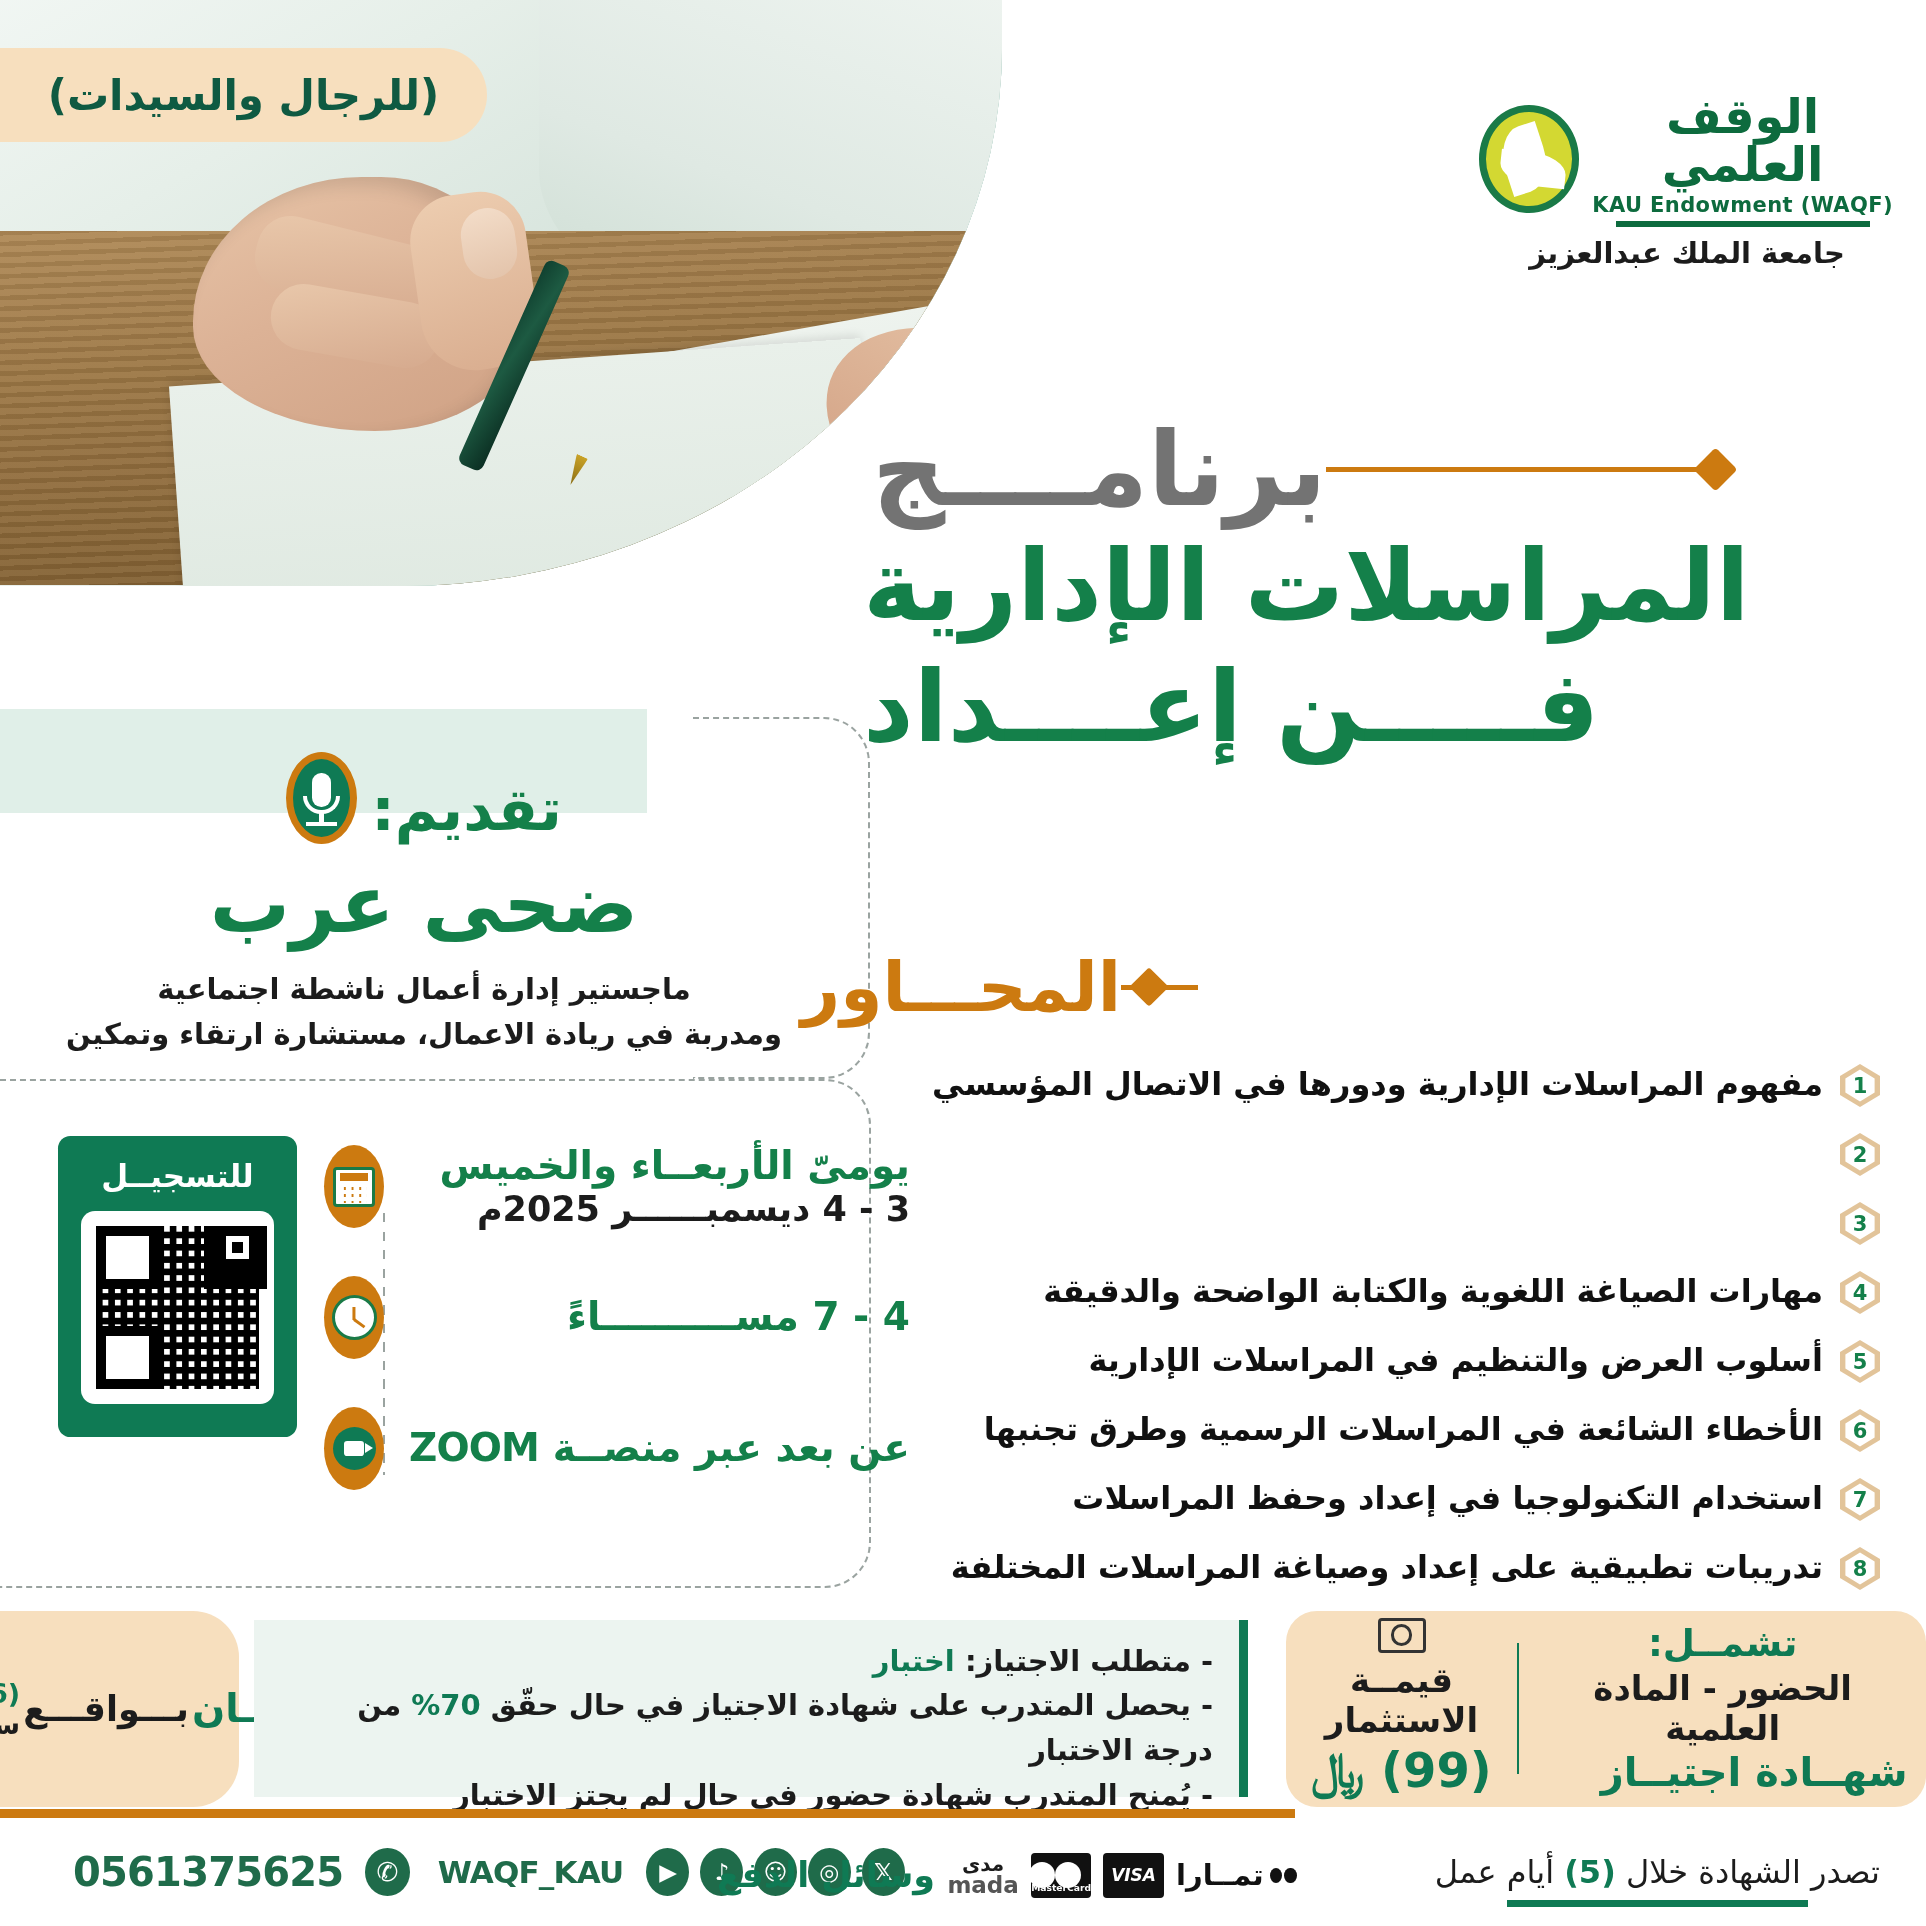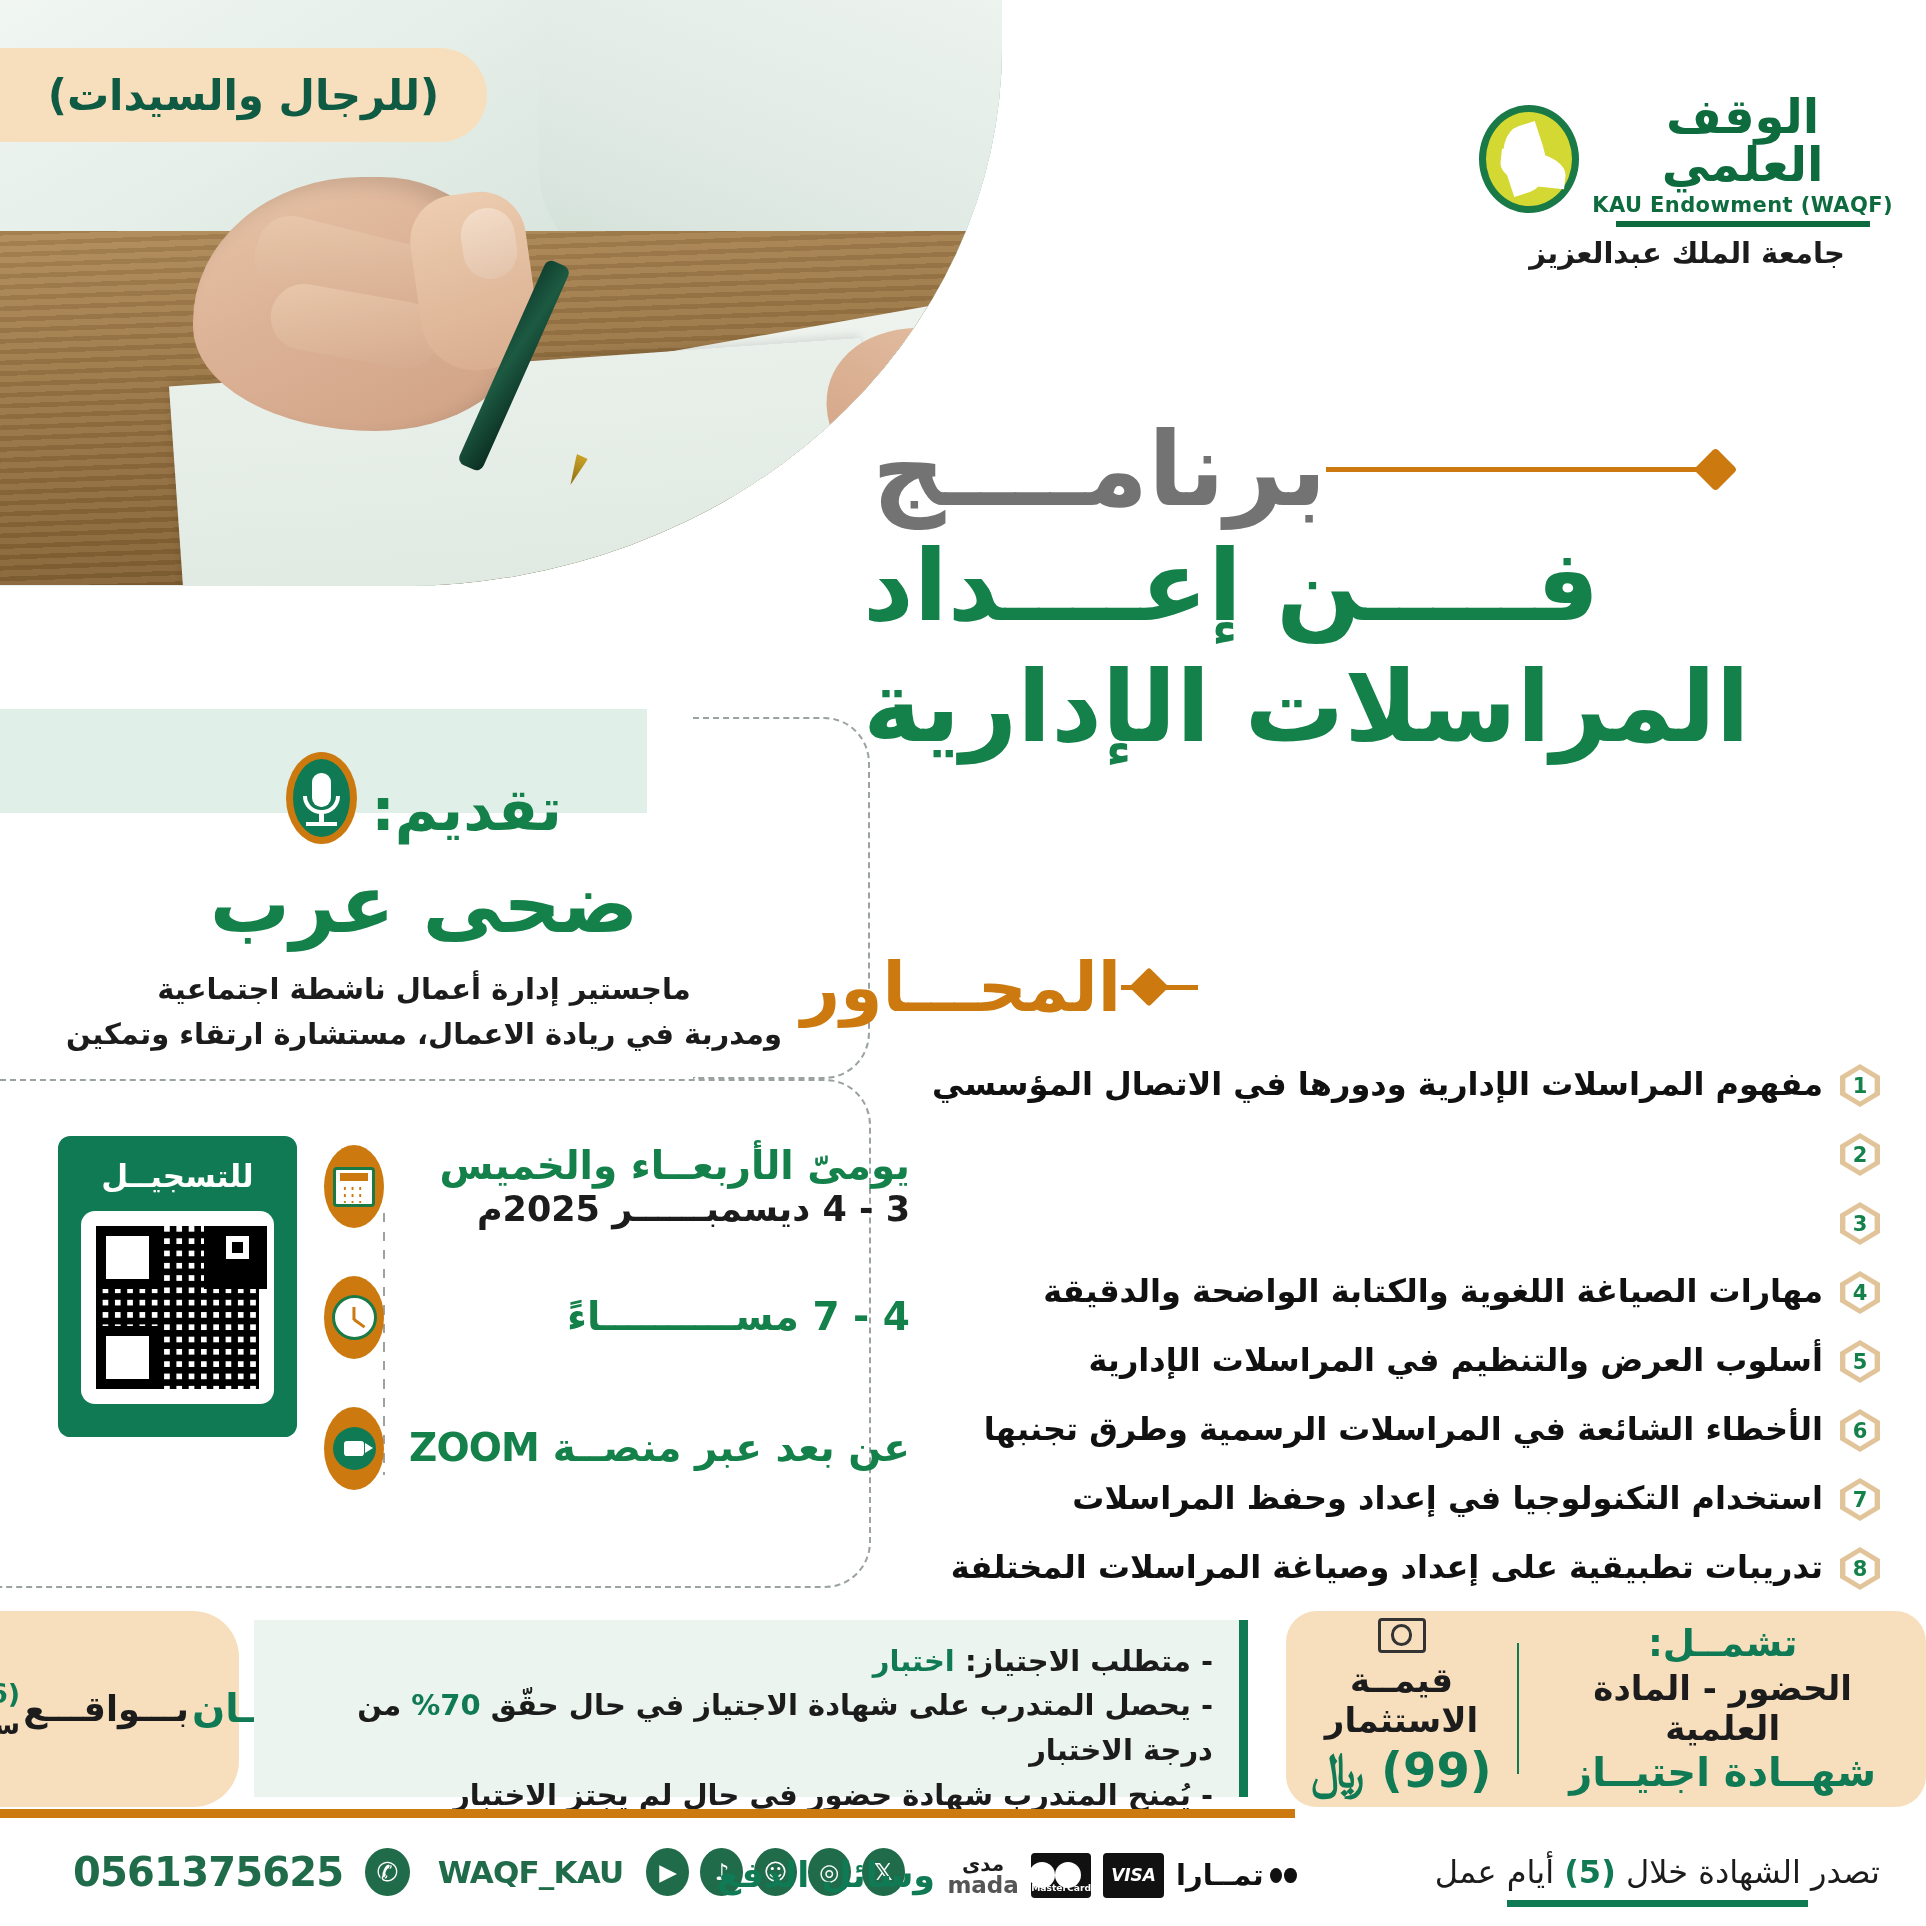--- a/index.html
+++ b/index.html
@@ -191,21 +191,21 @@
   .pr-money{width:231px;text-align:center;}
   .money-ico{width:48px;height:35px;border:3.9px solid #333;border-radius:3.9px;margin:0 auto 7.7px auto;
     display:flex;align-items:center;justify-content:center;}
   .money-ico i{width:21.6px;height:21.6px;border:3.1px solid #333;border-radius:50%;display:block;}
   .pr-lbl{font-size:34px;font-weight:bold;color:#1c1c1c;letter-spacing:-0.8px;}
   .pr-val{font-size:48px;font-weight:bold;color:#0f7a54;letter-spacing:-1.5px;margin-top:1.5px;}
   .pr-div{width:2.3px;height:131px;background:#0f7a54;}
   .pr-inc{flex:1;text-align:center;padding:0 18.5px;}
   .inc-lbl{font-size:37px;font-weight:bold;color:#0f7a54;letter-spacing:-0.8px;}
   .inc-1{font-size:34px;font-weight:bold;color:#1c1c1c;letter-spacing:-0.8px;margin-top:3.1px;}
-  .inc-2{font-size:40px;font-weight:bold;color:#0f7a54;letter-spacing:-0.8px;margin-top:1.5px;}
+  .inc-2{font-size:40px;font-weight:bold;color:#0f7a54;letter-spacing:-0.8px;margin-top:1.5px;text-align:right;}
 
   .orange-strip{position:absolute;left:0;top:1809px;width:1295px;height:9.2px;background:#cc7a10;z-index:5;}
 
   
   .footer{position:absolute;left:0;right:0;top:1842px;height:85px;z-index:5;}
   .f-left{position:absolute;left:73px;top:6.2px;display:flex;align-items:center;gap:10.8px;flex-direction:row;}
   .sico{width:43px;height:48px;border-radius:50%;background:#1f6b4a;color:#fff;
     display:flex;align-items:center;justify-content:center;font-size:23px;font-weight:bold;}
   .handle{font-size:31px;font-weight:bold;color:#1f6b4a;margin-right:12.3px;letter-spacing:-0.8px;}
   .wa{width:45px;height:48px;border-radius:50%;background:#1f6b4a;color:#fff;
@@ -278,22 +278,22 @@
     </div>
     <div class="logo-uni">جامعة الملك عبدالعزيز</div>
   </div>
 
   <div class="title-wrap">
     <div class="t-line1">
       <div class="t-prog">برنامــــج</div>
       <div class="t-dash"></div>
     </div>
     <div class="t-main" id="title-main">
+        <div>المراسلات الإدارية</div>
         <div>فـــــن إعــــداد</div>
-        <div>المراسلات الإدارية</div>
       </div>
   </div>
 
   <div class="axes">
     <div class="axes-head">
       <div class="axes-title">المحـــاور</div>
       <div class="axes-dash"></div>
     </div>
     <div id="axes-list">
         <div class="axis">

